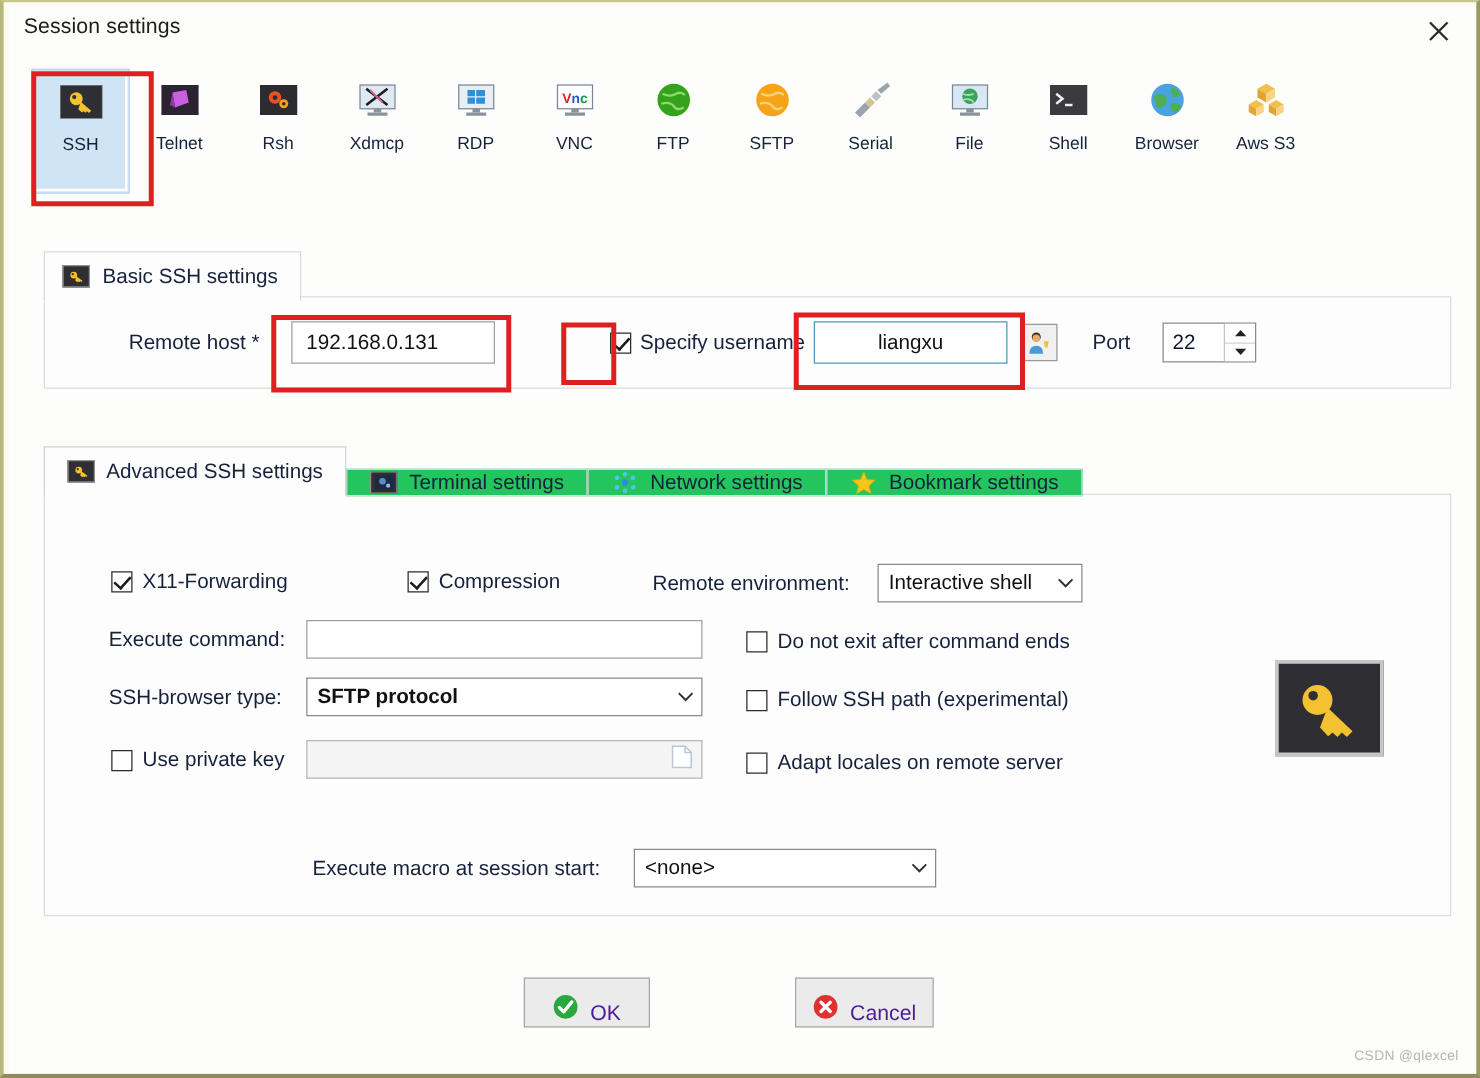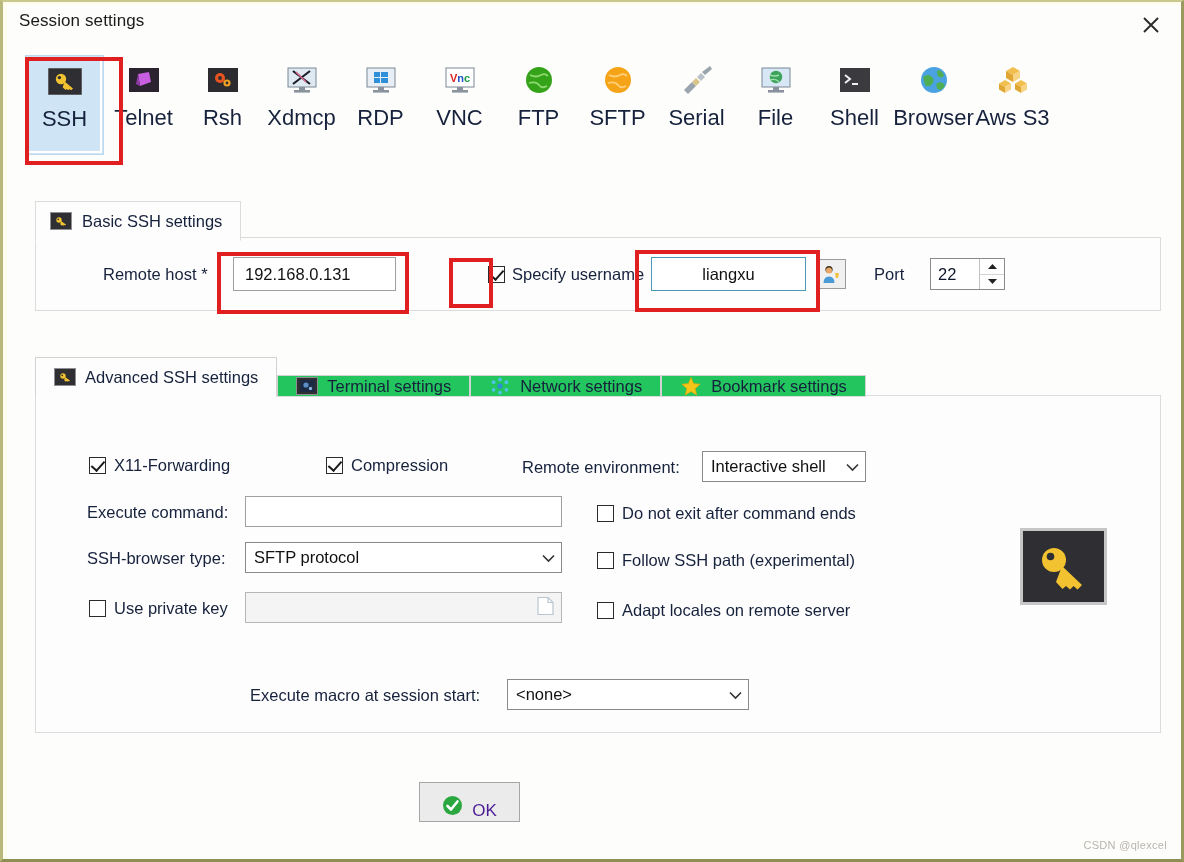--- a/index.html
+++ b/index.html
@@ -76,21 +76,21 @@
     border: 1px solid #bcd8ef;
     outline: 2px solid #ffffff;
     outline-offset: -4px;
   }
   .proto-ico {
     width: 40px; height: 32px;
     display: flex; align-items: center; justify-content: center;
     margin-bottom: 11px;
   }
   .proto-label {
-    font-size: 22px;
+    font-size: 14px;
     color: #16213c;
     line-height: 1;
     white-space: nowrap;
   }
   
   .red-box {
     position: absolute;
     border: 4px solid #e02020;
     pointer-events: none;
     z-index: 20;
@@ -600,21 +600,21 @@
 
       <span class="lbl" style="position:absolute;left:51px;top:107px;">Execute command:</span>
       <input class="tb" type="text" style="position: absolute; left: 209px; top: 100px; width: 317px; height: 31px;" value="">
 
       <div class="ck-row" style="left:561px; top:108px;">
         <span class="cb"></span>
         <span>Do not exit after command ends</span>
       </div>
 
       <span class="lbl" style="position:absolute;left:51px;top:153px;">SSH-browser type:</span>
-      <div class="sel" style="position:absolute;left:209px;top:146px;width:317px;">
+      <div class="sel" style="position:absolute;left:209px;top:146px;width:317px;font-weight:bold;">
         <span class="sel-txt">SFTP protocol</span>
         <span class="caret">
           <svg width="13" height="9" viewBox="0 0 13 9">
                 <path d="M1 1.5 L6.5 7 L12 1.5" stroke="#333" stroke-width="1.6" fill="none"></path>
               </svg>
         </span>
       </div>
 
       <div class="ck-row" style="left:561px; top:155px;">
         <span class="cb"></span>
@@ -663,20 +663,29 @@
   <div class="btn" id="ok-btn">
     <span>
       <svg width="21" height="21" viewBox="0 0 21 21">
         <circle cx="10.5" cy="10.5" r="9.5" fill="#2aa83f"></circle>
         <path d="M5.5 11 L9 14.5 L15.5 6.5" stroke="#ffffff" stroke-width="2.6" fill="none" stroke-linecap="round" stroke-linejoin="round"></path>
       </svg>
     </span>
     <span>OK</span>
   </div>
 
+  <div class="btn" id="cancel-btn">
+    <span>
+      <svg width="21" height="21" viewBox="0 0 21 21">
+        <circle cx="10.5" cy="10.5" r="9.5" fill="#e03131"></circle>
+        <path d="M6.8 6.8 L14.2 14.2 M14.2 6.8 L6.8 14.2" stroke="#ffffff" stroke-width="2.6" fill="none" stroke-linecap="round"></path>
+      </svg>
+    </span>
+    <span>Cancel</span>
+  </div>
 
   <div class="watermark">CSDN @qlexcel</div>
 
   <div class="red-box" id="hl-ssh"></div>
   <div class="red-box" id="hl-host"></div>
   <div class="red-box" id="hl-chk"></div>
   <div class="red-box" id="hl-user"></div>
 
 </div>
 </div>

